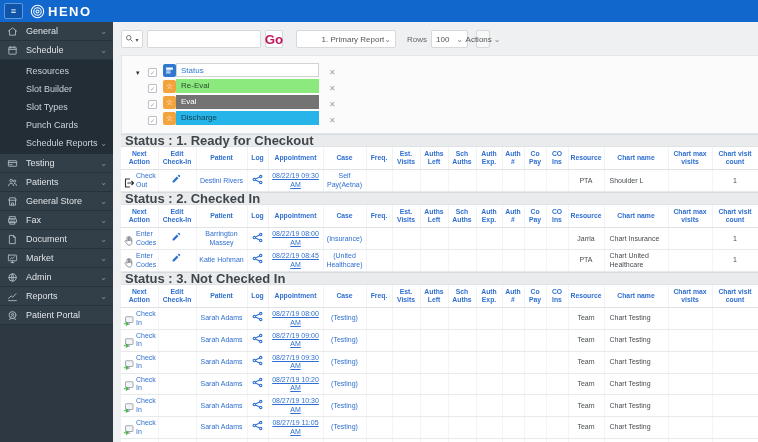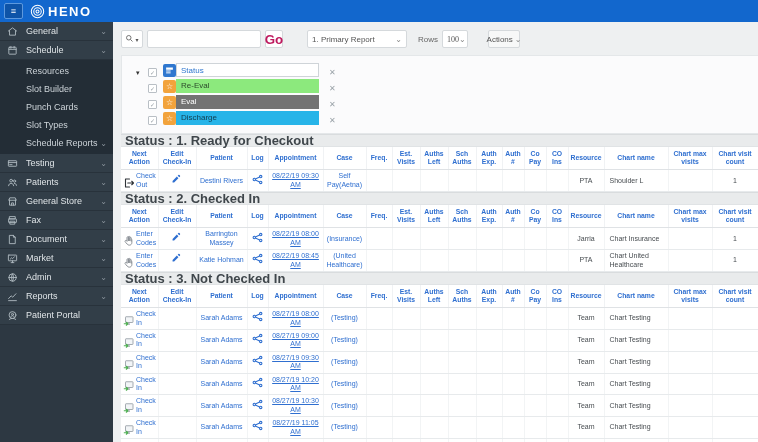--- a/index.html
+++ b/index.html
@@ -30,24 +30,24 @@
 
   
   .main { flex:1; padding:8px 0 0 8px; overflow:hidden; }
 
   .toolbar { display:flex; align-items:center; gap:4px; height:18px; margin-bottom:7px; font-size:8px; color:#444; }
   .tb-box { background:#fff; border:1px solid #d5d9dc; border-radius:2px; height:18px; display:flex; align-items:center; }
   .search-btn { width:22px; justify-content:center; gap:1px; cursor:pointer; color:#555; }
   .search-input { width:114px; border:1px solid #d5d9dc; border-radius:2px; height:18px; font-size:8px; padding:0 3px; outline:none; }
   .go-btn { width:18px; justify-content:center; cursor:pointer; font-weight:bold; color:#be185d; }
   .select { padding:0 4px; justify-content:space-between; cursor:pointer; color:#555; }
-  .sel-report { width:100px; margin-left:20px; }
+  .sel-report { width:100px; margin-left:9px;justify-content:flex-end; }
   .rows-label { margin-left:7px; color:#666; }
-  .sel-rows { width:26px;font-family:Liberation Serif, serif; }
-  .actions-btn { width:32px; justify-content:center; gap:2px; margin-left:16px; cursor:pointer; color:#555;
+  .sel-rows { width:37px; }
+  .actions-btn { width:14px; justify-content:center; gap:2px; margin-left:4px; cursor:pointer; color:#555;
     background:#f7f8f8; }
 
   
   .filter-panel { background:#fbfbfc; border:1px solid #e4e7e9; border-right:none; padding:5px 0 6px 14px; }
   .filter-row { display:flex; align-items:flex-end; margin:2px 0; height:14px; }
   .caret-cell { width:12px; font-size:7px; color:#333; cursor:pointer; }
   .f-check { width:9px; height:9px; border:1px solid #b9bfc5; border-radius:1px; background:#fff; margin-right:6px;
     font-size:6px; color:#9aa2a8; line-height:8px; text-align:center; cursor:pointer; }
   .f-btn { width:13px; height:13px; border-radius:2px; margin-right:0; display:flex; align-items:center;
     justify-content:center; cursor:pointer; flex:none; }
@@ -117,24 +117,24 @@
         <span class="chev">⌄</span>
       </div>
       <div class="submenu">
         <div class="sub-item">
           <span class="lbl">Resources</span>
         </div>
         <div class="sub-item">
           <span class="lbl">Slot Builder</span>
         </div>
         <div class="sub-item">
+          <span class="lbl">Slot Types</span>
+        </div>
+        <div class="sub-item">
           <span class="lbl">Punch Cards</span>
-        </div>
-        <div class="sub-item">
-          <span class="lbl">Slot Types</span>
         </div>
         <div class="sub-item">
           <span class="lbl">Schedule Reports</span>
           <span class="chev">⌄</span>
         </div>
       </div>
       <div class="side-item">
         <span class="ic">
           <svg width="11" height="11" viewBox="0 0 24 24" fill="none" stroke="currentColor" stroke-width="2" stroke-linecap="round" stroke-linejoin="round">
             <rect x="3" y="6" width="18" height="12" rx="1"></rect>

